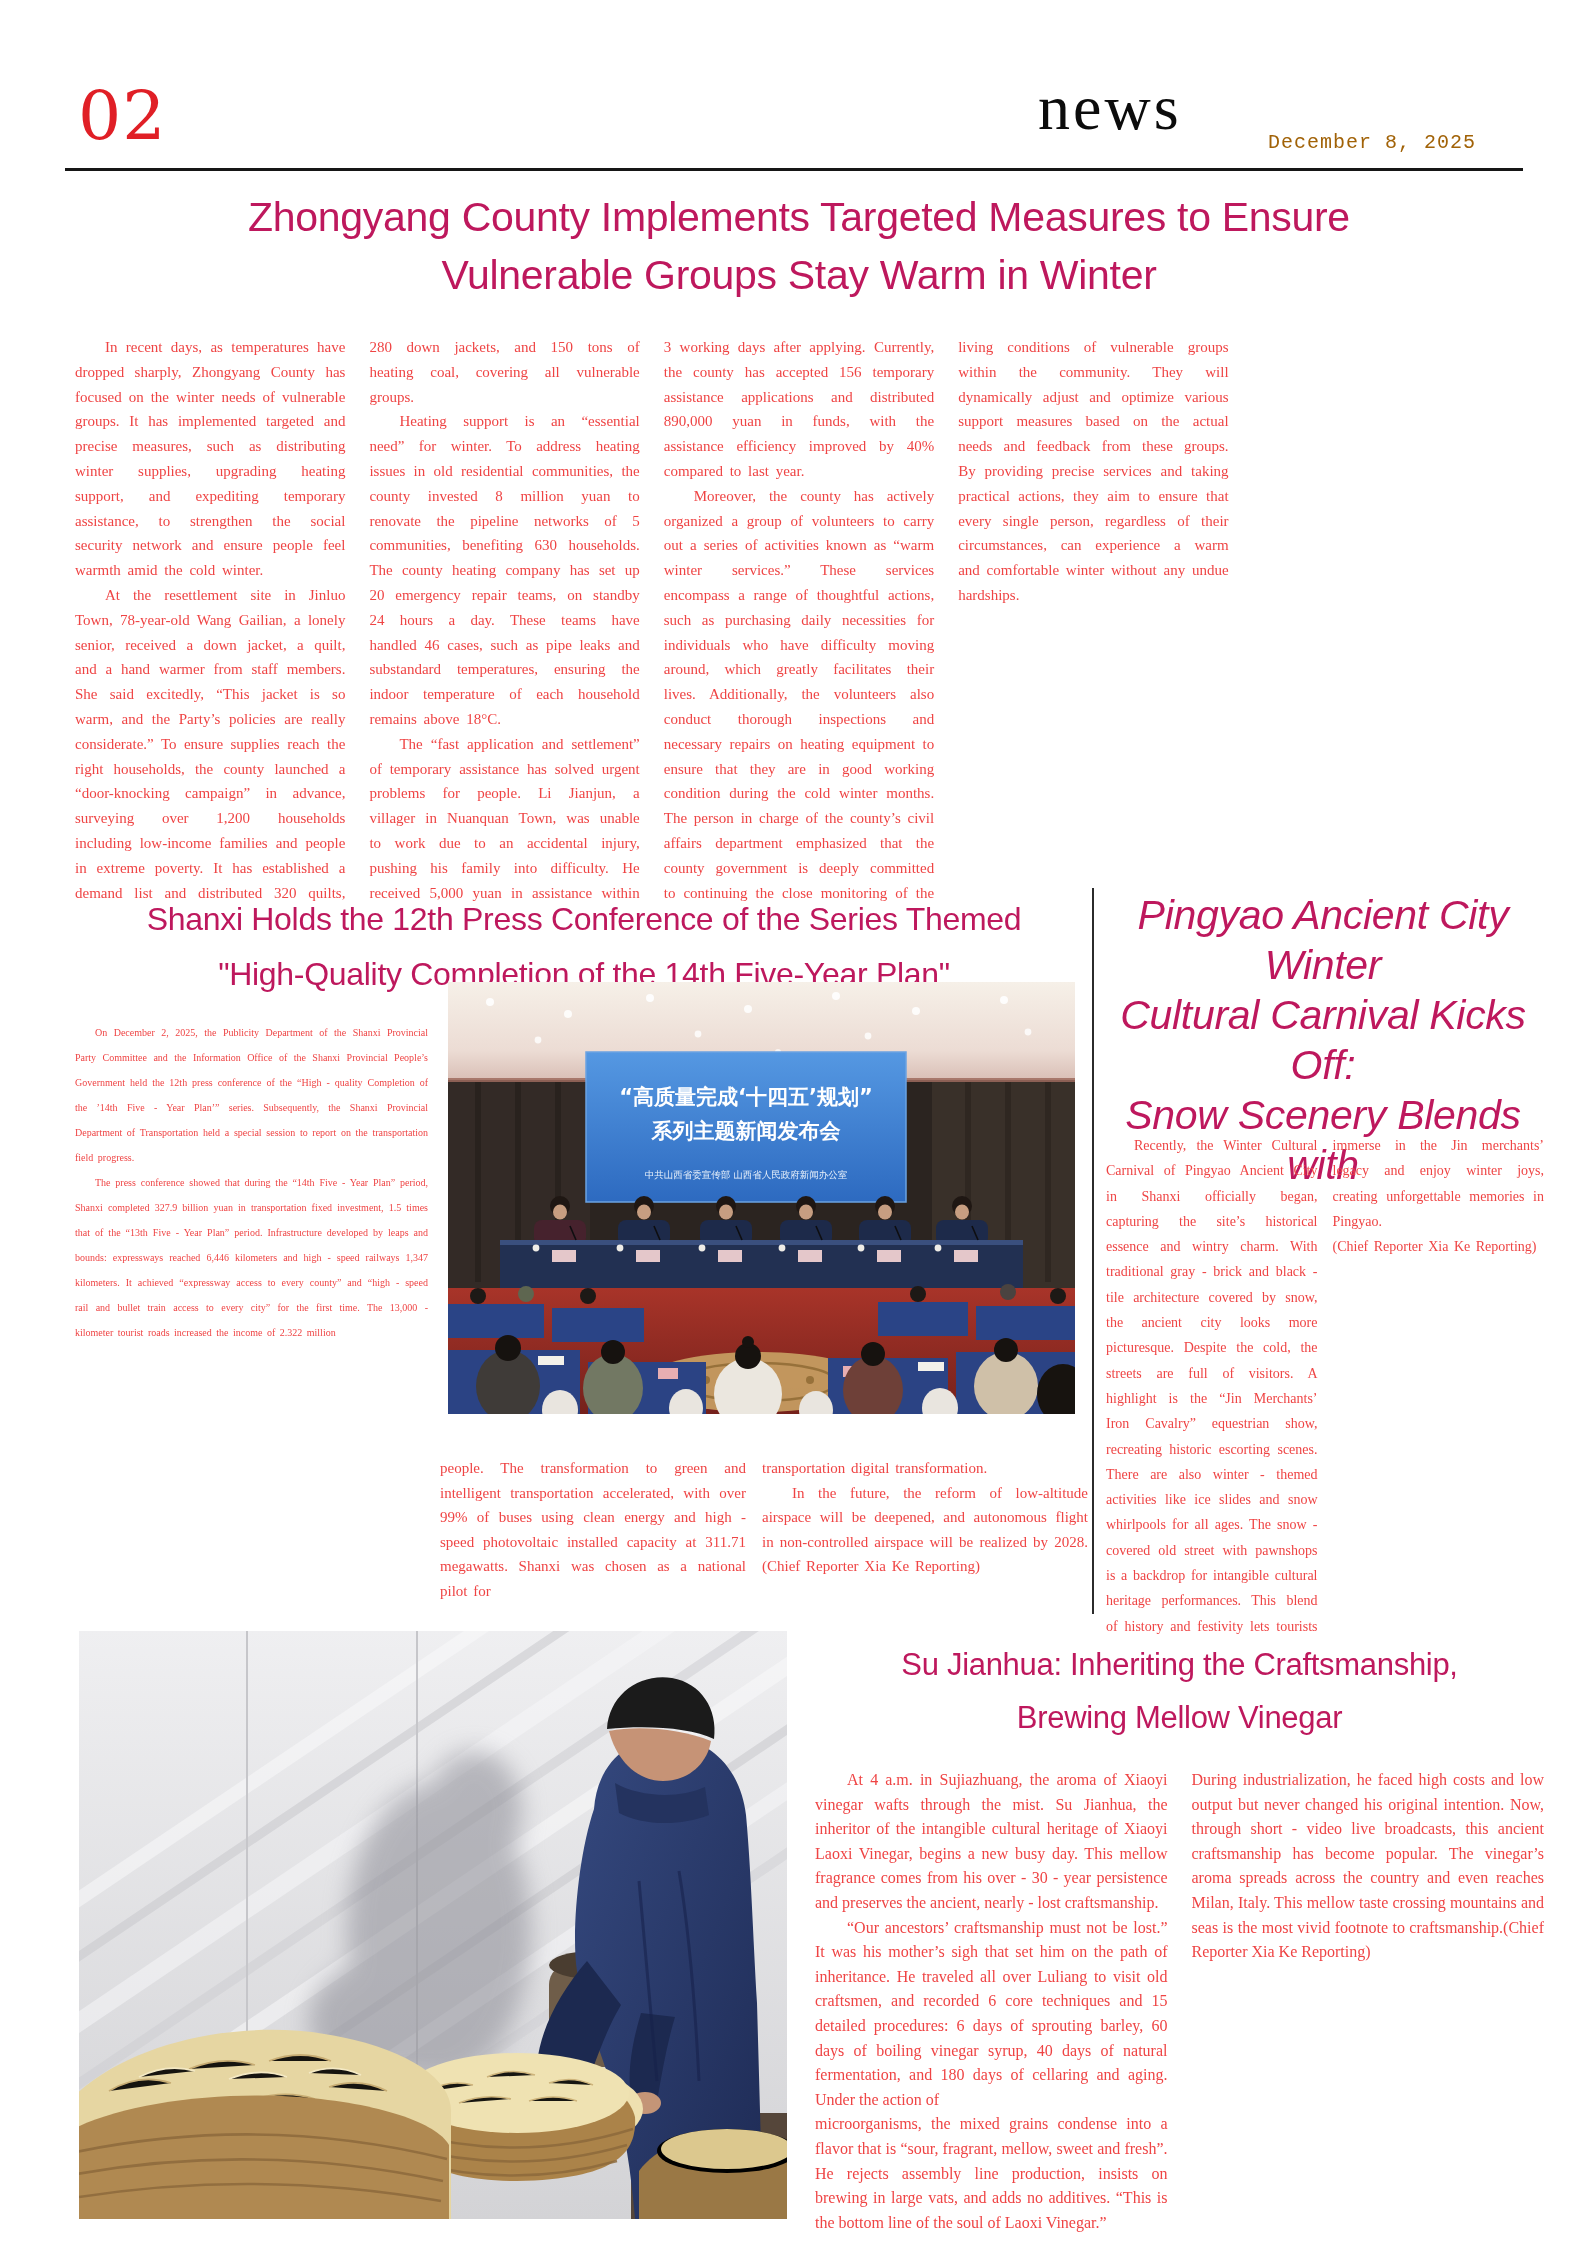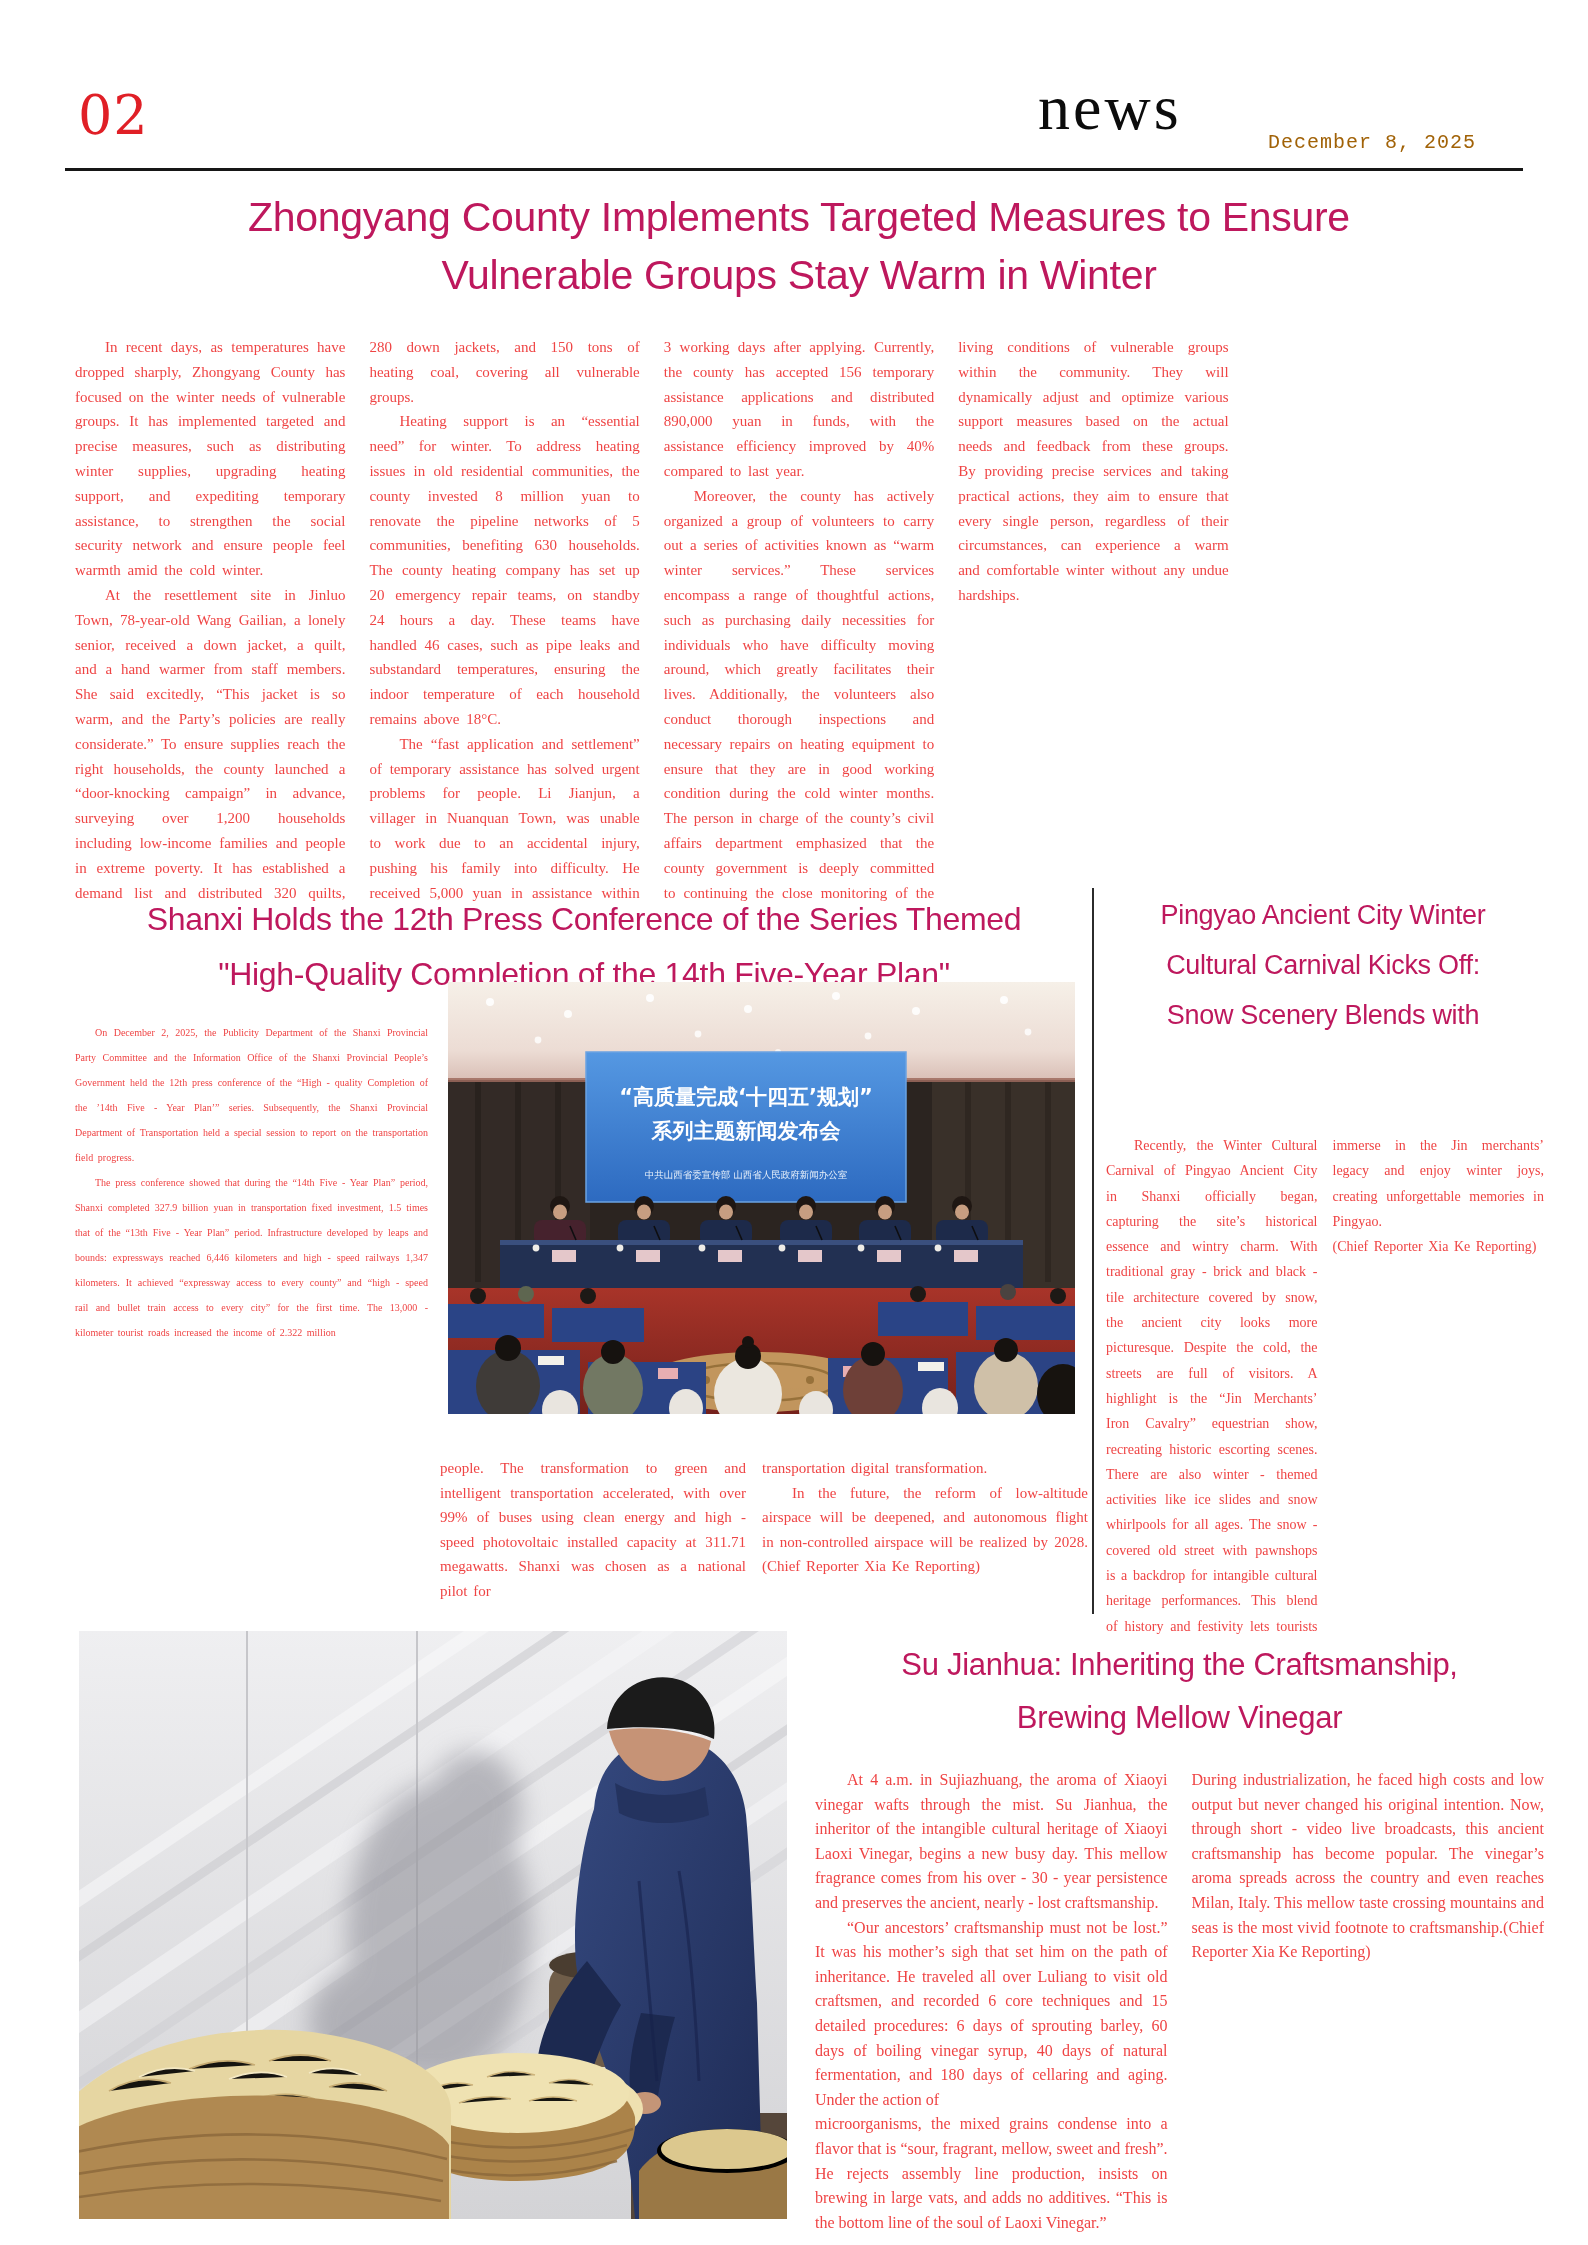--- a/index.html
+++ b/index.html
@@ -1,34 +1,34 @@
 <!DOCTYPE html>
 <html><head>
 <meta charset="utf-8">
 <style>
   html,body{margin:0;padding:0;background:#ffffff;}
   .page{position:relative;width:1588px;height:2245px;background:#ffffff;overflow:hidden;
         font-family:"Liberation Sans",sans-serif;color:#111;}
   .abs{position:absolute;}
 
   
-  .page-num{left:78px;top:86px;font-family:"DejaVu Serif",serif;font-size:54px;line-height:60px;
+  .page-num{left:78px;top:86px;font-family:"DejaVu Serif",serif;font-size:68px;line-height:60px;
             color:#e01f26;letter-spacing:1px;}
   .masthead{left:1038px;top:74px;font-family:"Liberation Serif",serif;font-size:64px;line-height:68px;
             letter-spacing:3px;color:#0c0c0c;}
   .issue-date{left:1268px;top:131px;font-family:"Liberation Mono",monospace;font-size:20px;
               letter-spacing:1px;color:#a16207;}
   .header-rule{left:65px;top:168px;width:1458px;height:3px;background:#161616;}
 
   
   .headline{font-family:"Liberation Sans",sans-serif;font-weight:500;color:#be185d;text-align:center;
             letter-spacing:-0.3px;}
   .h-main{left:75px;top:188px;width:1448px;font-size:41px;line-height:58px;}
   .h-sec2{left:80px;top:892px;width:1008px;font-size:32px;line-height:55px;}
-  .h-pingyao{left:1100px;top:890px;width:446px;font-size:27px;line-height:50px;}
+  .h-pingyao{left:1100px;top:890px;width:446px;font-size:41px;line-height:50px;font-style:italic;}
   .h-su{left:815px;top:1638px;width:729px;font-size:31px;line-height:53px;}
 
   
   .bodytext{font-family:Liberation Serif, serif;color:#ef4444;
             text-align:justify;overflow:hidden;margin-top:36px;}
   .bodytext p{margin:0;text-indent:4ch;}
   .bodytext p.noindent{text-indent:0;}
   .story1-body{left:75px;top:299px;width:1448px;height:572px;
                column-count:5;column-gap:24px;column-fill:auto;
                font-size:15px;line-height:24.8px;word-spacing:3px;}

